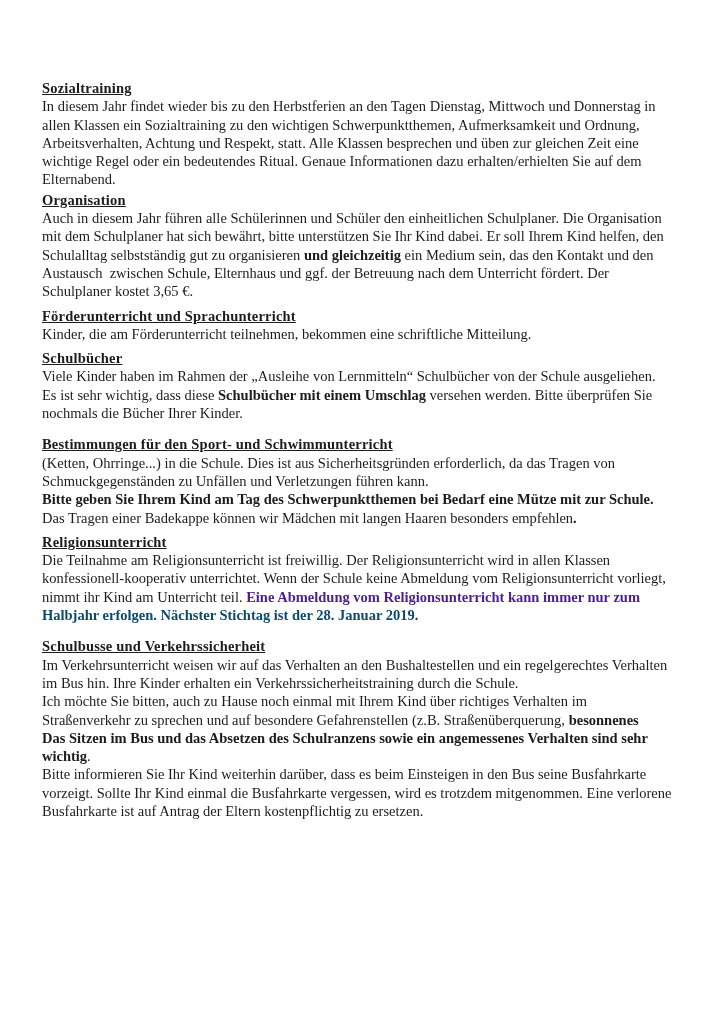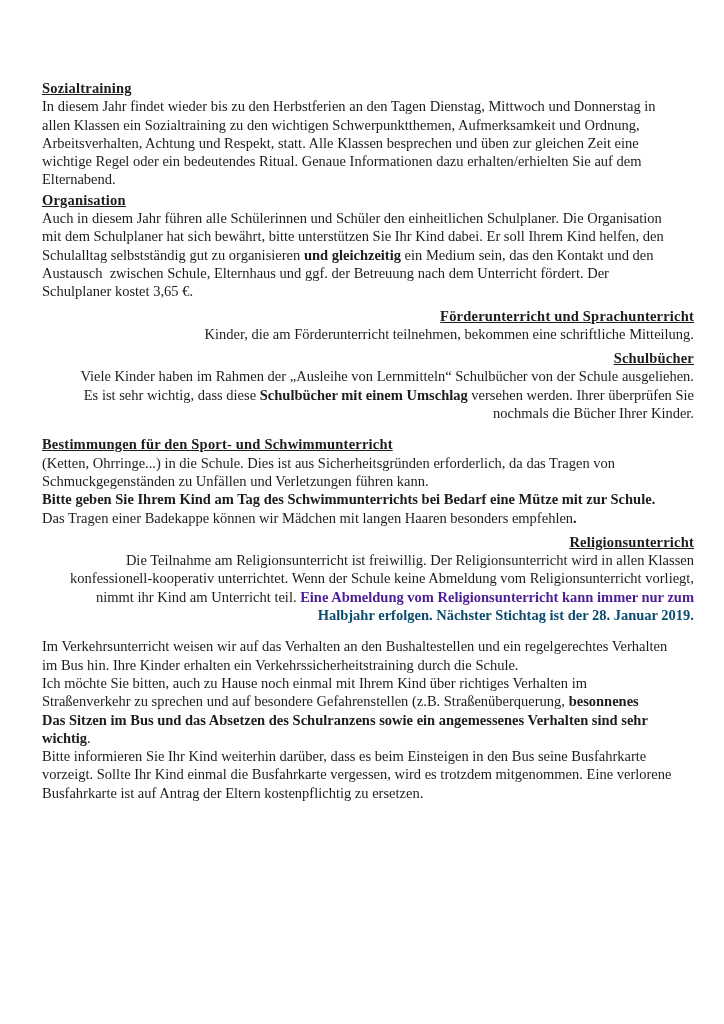--- a/index.html
+++ b/index.html
@@ -18,21 +18,21 @@
     height: 1000px;
     padding: 79px 30px 0 42px;
     font-family: "Liberation Serif", "DejaVu Serif", serif;
     font-size: 14.5px;
     line-height: 18.3px;
     color: #1c1c1c;
   }
   .doc-section { margin: 0; }
   .gap-first { margin-top: 0; }
   .gap-s { margin-top: 2px; }
-  .gap-m { margin-top: 6px; text-align: right; }
+  .gap-m { margin-top: 6px; }
   .gap-l { margin-top: 13px; }
   .heading {
     font-size: 14.5px;
     line-height: 18.3px;
     font-weight: bold;
     text-decoration: underline;
     margin: 0;
     letter-spacing: 0.2px;
   }
   .line {
@@ -62,38 +62,39 @@
       <div class="line"><span>Austausch  zwischen Schule, Elternhaus und ggf. der Betreuung nach dem Unterricht fördert. Der</span></div>
       <div class="line"><span>Schulplaner kostet 3,65 €.</span></div>
     </section>
     <section class="doc-section gap-m">
       <h2 class="heading">Förderunterricht und Sprachunterricht</h2>
       <div class="line"><span>Kinder, die am Förderunterricht teilnehmen, bekommen eine schriftliche Mitteilung.</span></div>
     </section>
     <section class="doc-section gap-m">
       <h2 class="heading">Schulbücher</h2>
       <div class="line"><span>Viele Kinder haben im Rahmen der „Ausleihe von Lernmitteln“ Schulbücher von der Schule ausgeliehen.</span></div>
-      <div class="line"><span>Es ist sehr wichtig, dass diese </span><span class="b">Schulbücher mit einem Umschlag</span><span> versehen werden. Ihrer überprüfen Sie</span></div>
+      <div class="line"><span>Es ist sehr wichtig, dass diese </span><span class="b">Schulbücher mit einem Umschlag</span><span> versehen werden. Bitte überprüfen Sie</span></div>
       <div class="line"><span>nochmals die Bücher Ihrer Kinder.</span></div>
     </section>
     <section class="doc-section gap-l">
       <h2 class="heading">Bestimmungen für den Sport- und Schwimmunterricht</h2>
       <div class="line"><span>(Ketten, Ohrringe...) in die Schule. Dies ist aus Sicherheitsgründen erforderlich, da das Tragen von</span></div>
       <div class="line"><span>Schmuckgegenständen zu Unfällen und Verletzungen führen kann.</span></div>
-      <div class="line"><span class="b">Bitte geben Sie Ihrem Kind am Tag des Schwimmunterrichts bei Bedarf eine Mütze mit zur Schule.</span></div>
+      <div class="line"><span class="b">Bitte geben Sie Ihrem Kind am Tag des Schwerpunktthemen bei Bedarf eine Mütze mit zur Schule.</span></div>
       <div class="line"><span>Das Tragen einer Badekappe können wir Mädchen mit langen Haaren besonders empfehlen</span><span class="b">.</span></div>
     </section>
     <section class="doc-section gap-m">
       <h2 class="heading">Religionsunterricht</h2>
       <div class="line"><span>Die Teilnahme am Religionsunterricht ist freiwillig. Der Religionsunterricht wird in allen Klassen</span></div>
       <div class="line"><span>konfessionell-kooperativ unterrichtet. Wenn der Schule keine Abmeldung vom Religionsunterricht vorliegt,</span></div>
       <div class="line"><span>nimmt ihr Kind am Unterricht teil. </span><span class="b" style="color: #4c1d95;">Eine Abmeldung vom Religionsunterricht kann immer nur zum</span></div>
       <div class="line"><span class="b" style="color: #0c4a6e;">Halbjahr erfolgen. Nächster Stichtag ist der 28. Januar 2019.</span></div>
     </section>
     <section class="doc-section gap-l">
+      <h2 class="heading">Schulbusse und Verkehrssicherheit</h2>
       <div class="line"><span>Im Verkehrsunterricht weisen wir auf das Verhalten an den Bushaltestellen und ein regelgerechtes Verhalten</span></div>
       <div class="line"><span>im Bus hin. Ihre Kinder erhalten ein Verkehrssicherheitstraining durch die Schule.</span></div>
       <div class="line"><span>Ich möchte Sie bitten, auch zu Hause noch einmal mit Ihrem Kind über richtiges Verhalten im</span></div>
       <div class="line"><span>Straßenverkehr zu sprechen und auf besondere Gefahrenstellen (z.B. Straßenüberquerung, </span><span class="b">besonnenes</span></div>
       <div class="line"><span class="b">Das Sitzen im Bus und das Absetzen des Schulranzens sowie ein angemessenes Verhalten sind sehr</span></div>
       <div class="line"><span class="b">wichtig</span><span>.</span></div>
       <div class="line"><span>Bitte informieren Sie Ihr Kind weiterhin darüber, dass es beim Einsteigen in den Bus seine Busfahrkarte</span></div>
       <div class="line"><span>vorzeigt. Sollte Ihr Kind einmal die Busfahrkarte vergessen, wird es trotzdem mitgenommen. Eine verlorene</span></div>
       <div class="line"><span>Busfahrkarte ist auf Antrag der Eltern kostenpflichtig zu ersetzen.</span></div>
     </section>

